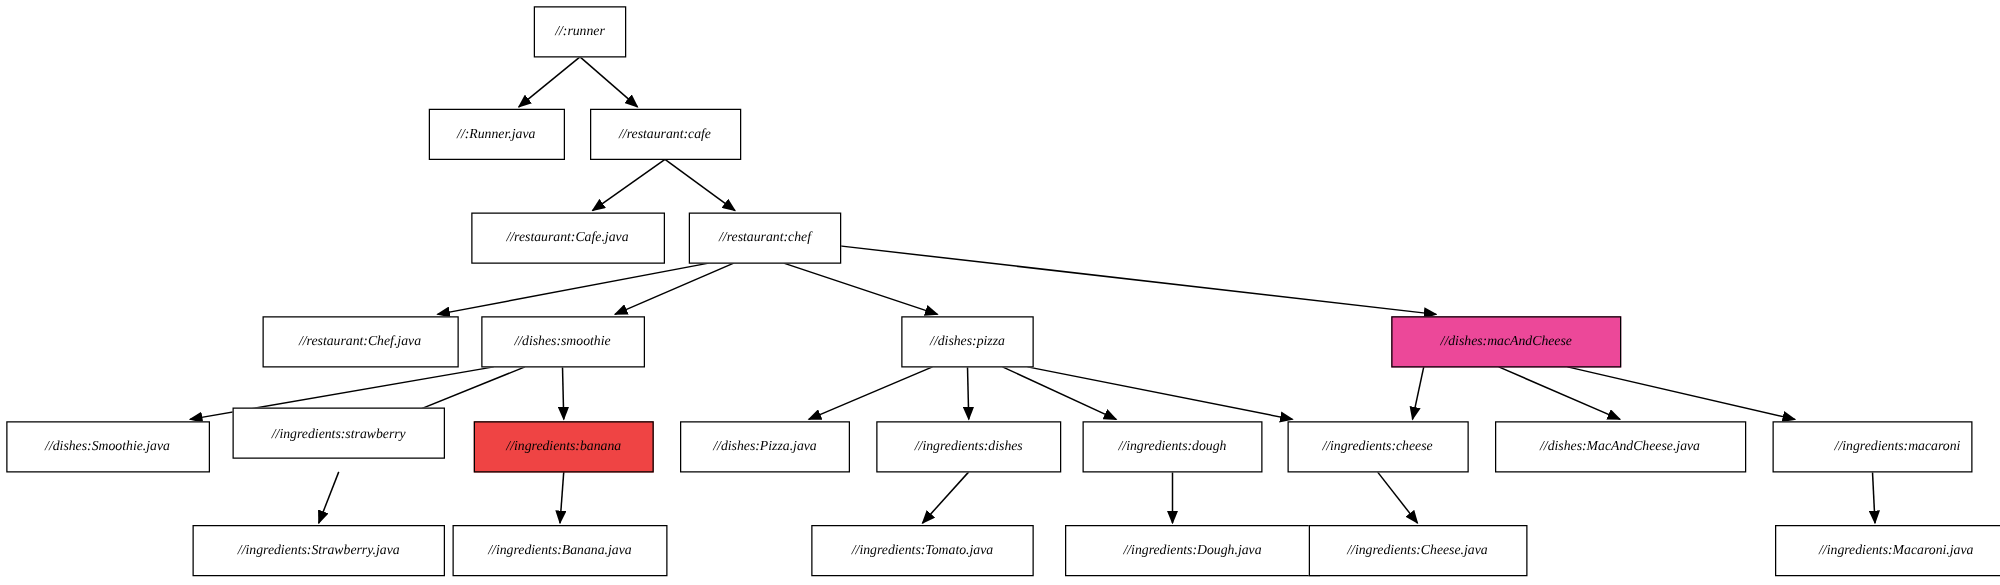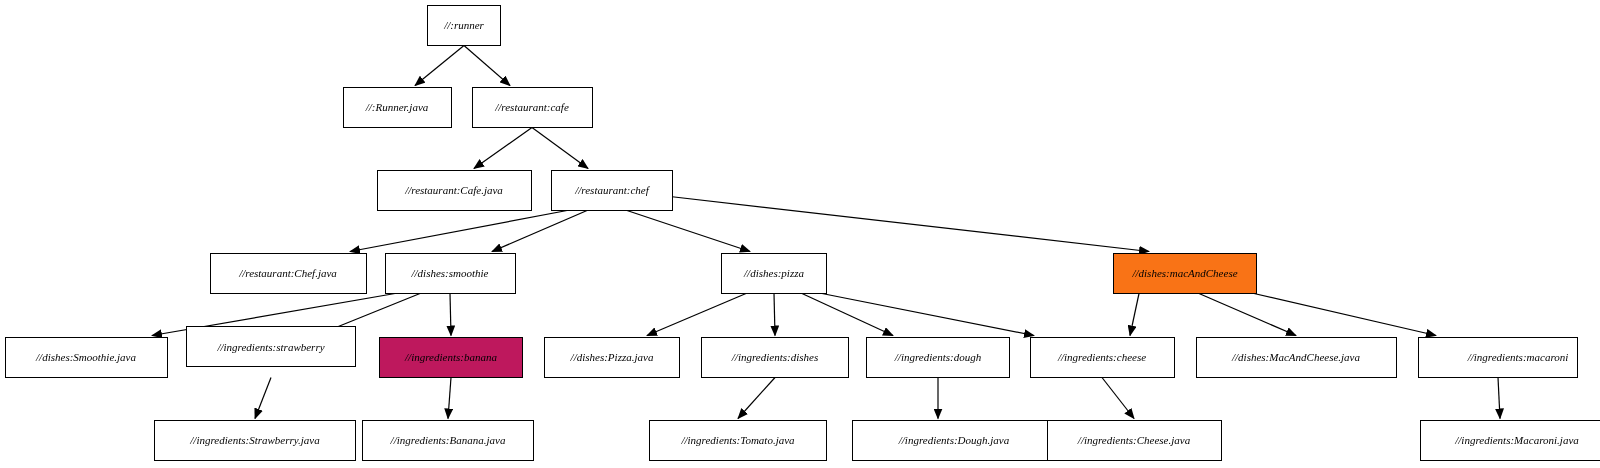--- a/index.html
+++ b/index.html
@@ -76,24 +76,24 @@
   </svg>
   <div>
       <div class="node" style="left: 427px; top: 4.5px; width: 74px; height: 41px; background: rgb(255, 255, 255); border-color: rgb(0, 0, 0);">//:runner</div>
       <div class="node" style="left: 342.5px; top: 86.5px; width: 109px; height: 41px; background: rgb(255, 255, 255); border-color: rgb(0, 0, 0);">//:Runner.java</div>
       <div class="node" style="left: 471.5px; top: 86.5px; width: 121px; height: 41px; background: rgb(255, 255, 255); border-color: rgb(0, 0, 0);">//restaurant:cafe</div>
       <div class="node" style="left: 376.5px; top: 169.5px; width: 155px; height: 41px; background: rgb(255, 255, 255); border-color: rgb(0, 0, 0);">//restaurant:Cafe.java</div>
       <div class="node" style="left: 551px; top: 169.5px; width: 122px; height: 41px; background: rgb(255, 255, 255); border-color: rgb(0, 0, 0);">//restaurant:chef</div>
       <div class="node" style="left: 209.5px; top: 252.5px; width: 157px; height: 41px; background: rgb(255, 255, 255); border-color: rgb(0, 0, 0);">//restaurant:Chef.java</div>
       <div class="node" style="left: 384.5px; top: 252.5px; width: 131px; height: 41px; background: rgb(255, 255, 255); border-color: rgb(0, 0, 0);">//dishes:smoothie</div>
       <div class="node" style="left: 721px; top: 252.5px; width: 106px; height: 41px; background: rgb(255, 255, 255); border-color: rgb(0, 0, 0);">//dishes:pizza</div>
-      <div class="node" style="left: 1113px; top: 252.5px; width: 144px; height: 41px; background: #f97316; border-color: rgb(0, 0, 0);">//dishes:macAndCheese</div>
+      <div class="node" style="left: 1113px; top: 252.5px; width: 184px; height: 41px; background: #ec4899; border-color: rgb(0, 0, 0);">//dishes:macAndCheese</div>
       <div class="node" style="left: 4.5px; top: 336.5px; width: 163px; height: 41px; background: rgb(255, 255, 255); border-color: rgb(0, 0, 0);">//dishes:Smoothie.java</div>
       <div class="node" style="left: 186px; top: 326px; width: 170px; height: 41px; background: rgb(255, 255, 255); border-color: rgb(0, 0, 0);">//ingredients:strawberry</div>
-      <div class="node" style="left: 379px; top: 336.5px; width: 144px; height: 41px; background: #be185d; border-color: rgb(0, 0, 0);">//ingredients:banana</div>
+      <div class="node" style="left: 379px; top: 336.5px; width: 144px; height: 41px; background: #ef4444; border-color: rgb(0, 0, 0);">//ingredients:banana</div>
       <div class="node" style="left: 544px; top: 336.5px; width: 136px; height: 41px; background: rgb(255, 255, 255); border-color: rgb(0, 0, 0);">//dishes:Pizza.java</div>
       <div class="node" style="left: 701px; top: 336.5px; width: 148px; height: 41px; background: rgb(255, 255, 255); border-color: rgb(0, 0, 0);">//ingredients:dishes</div>
       <div class="node" style="left: 866px; top: 336.5px; width: 144px; height: 41px; background: rgb(255, 255, 255); border-color: rgb(0, 0, 0);">//ingredients:dough</div>
       <div class="node" style="left: 1029.5px; top: 336.5px; width: 145px; height: 41px; background: rgb(255, 255, 255); border-color: rgb(0, 0, 0);">//ingredients:cheese</div>
       <div class="node" style="left: 1195.5px; top: 336.5px; width: 201px; height: 41px; background: rgb(255, 255, 255); border-color: rgb(0, 0, 0);">//dishes:MacAndCheese.java</div>
       <div class="node" style="left: 1418px; top: 336.5px; width: 160px; height: 41px; background: rgb(255, 255, 255); border-color: rgb(0, 0, 0); padding-left: 40px;">//ingredients:macaroni</div>
       <div class="node" style="left: 154px; top: 419.5px; width: 202px; height: 41px; background: rgb(255, 255, 255); border-color: rgb(0, 0, 0);">//ingredients:Strawberry.java</div>
       <div class="node" style="left: 362px; top: 419.5px; width: 172px; height: 41px; background: rgb(255, 255, 255); border-color: rgb(0, 0, 0);">//ingredients:Banana.java</div>
       <div class="node" style="left: 649px; top: 419.5px; width: 178px; height: 41px; background: rgb(255, 255, 255); border-color: rgb(0, 0, 0);">//ingredients:Tomato.java</div>
       <div class="node" style="left: 852px; top: 419.5px; width: 204px; height: 41px; background: rgb(255, 255, 255); border-color: rgb(0, 0, 0);">//ingredients:Dough.java</div>

